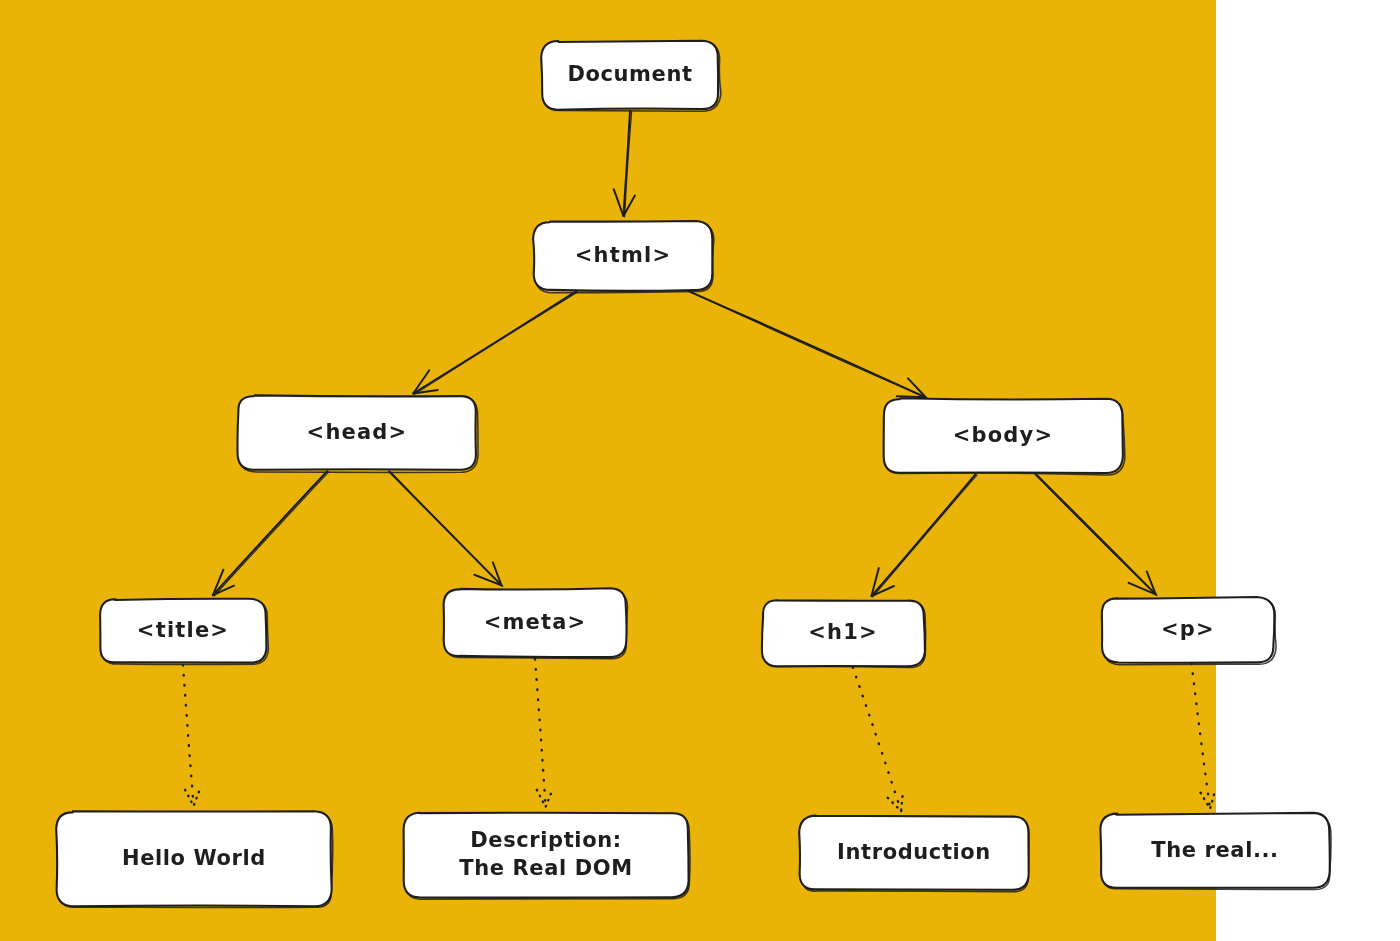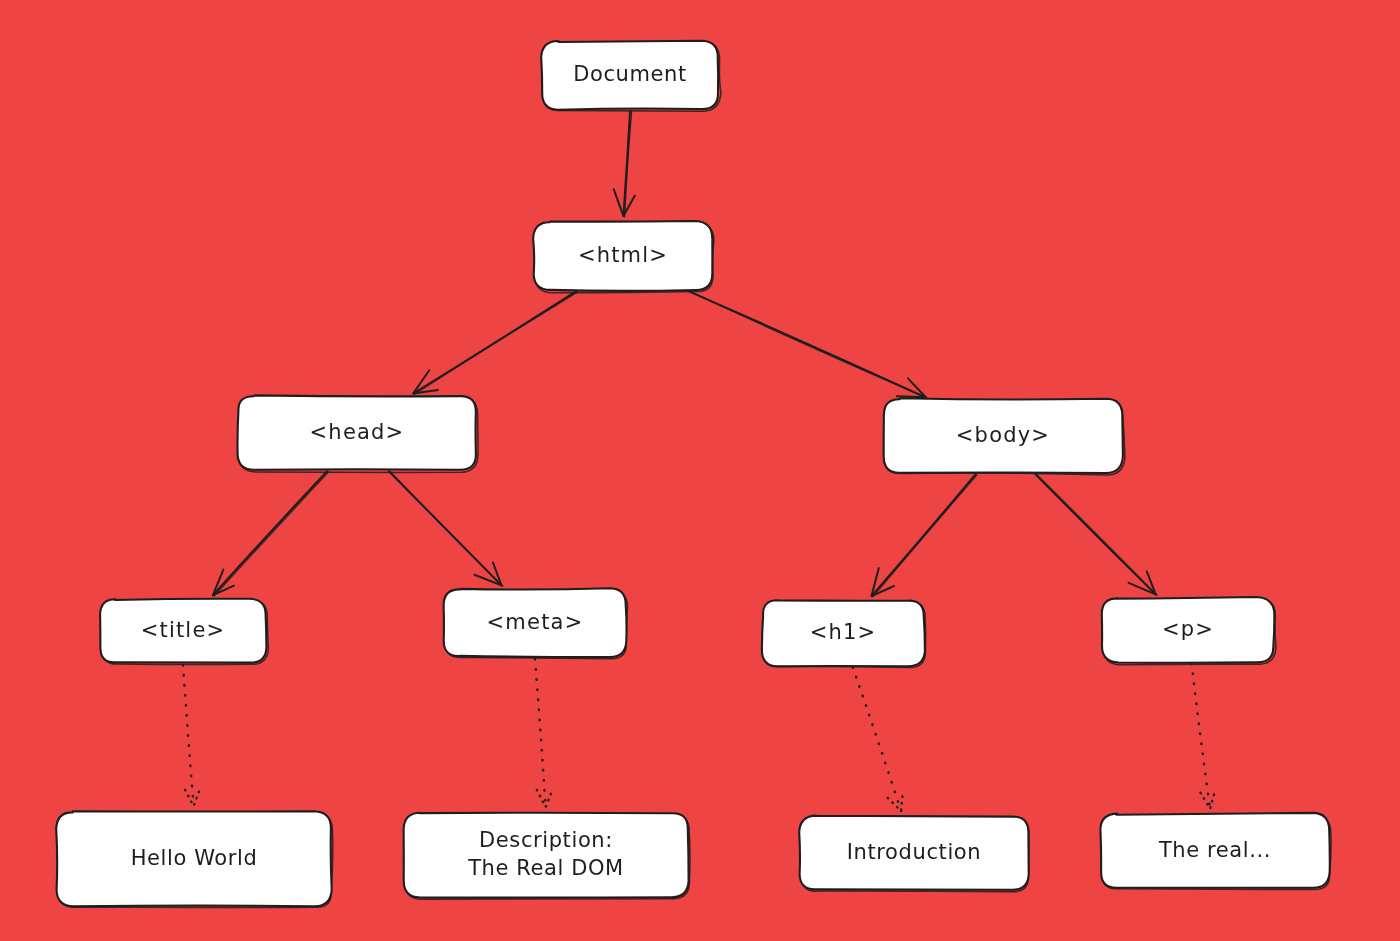--- a/index.html
+++ b/index.html
@@ -9,23 +9,24 @@
     background: #ffffff;
   }
   body {
     width: 1400px;
     height: 941px;
     overflow: hidden;
     font-family: "DejaVu Sans", sans-serif;
   }
   #canvas {
     position: relative;
-    width: 1400px;
+    width: 1216px;
     height: 941px;
-    background: #ef4444;
+    background: #eab308;
+    font-weight: bold;
   }
   svg#diagram {
     display: block;
     width: 1400px;
     height: 941px;
   }
   .node-shape {
     fill: #ffffff;
     stroke: #1e1e1e;
     stroke-width: 2.1;

